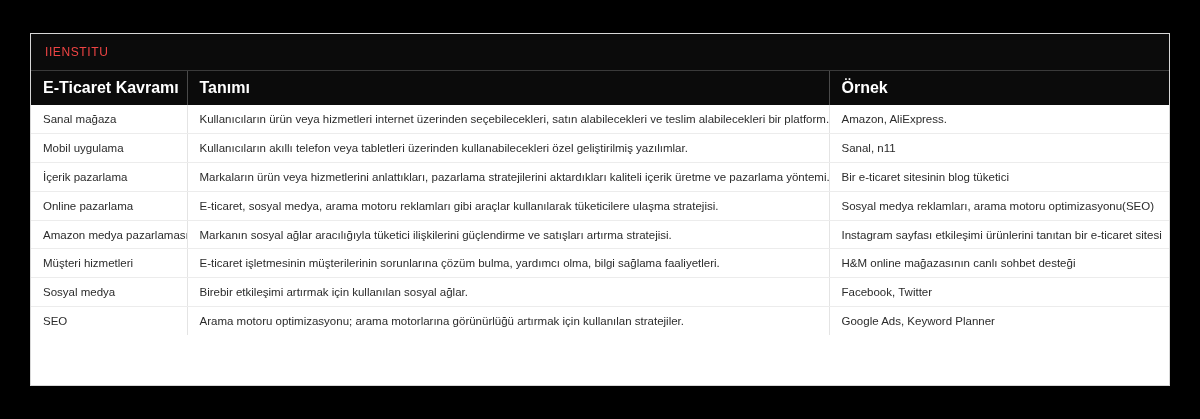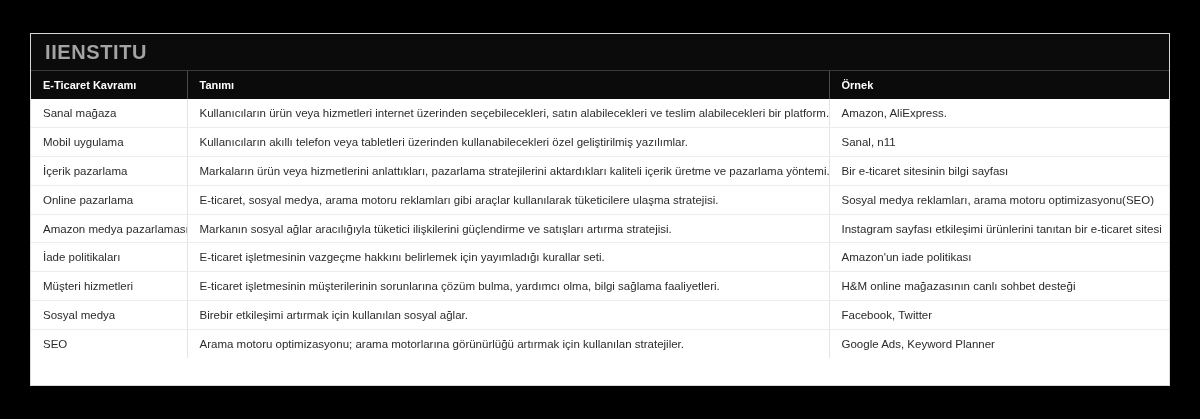--- a/index.html
+++ b/index.html
@@ -34,34 +34,34 @@
   .logo-band {
     height: 37px;
     background: #0b0b0b;
     display: flex;
     align-items: center;
     padding-left: 14px;
     box-sizing: border-box;
     border-bottom: 1px solid #3a3a3a;
   }
   .logo-text {
-    color: #a3a3a3;
-    font-size: 20px;
-    font-weight: bold;
+    color: #ef4444;
+    font-size: 12px;
+    font-weight: normal;
     letter-spacing: 0.6px;
   }
   table.grid {
     width: 100%;
     border-collapse: collapse;
     table-layout: fixed;
   }
   table.grid th {
     background: #0b0b0b;
     color: #ffffff;
-    font-size: 11px;
+    font-size: 16px;
     font-weight: bold;
     text-align: left;
     padding: 8px 0 8px 12px;
     height: 28px;
     box-sizing: border-box;
     vertical-align: middle;
     border-right: 1px solid #4a4a4a;
   }
   table.grid th:last-child { border-right: none; margin-left: 44px; }
   table.grid td {
@@ -109,36 +109,31 @@
           <td class="col-example">Amazon, AliExpress.</td>
         </tr>
         <tr>
           <td class="col-concept">Mobil uygulama</td>
           <td class="col-definition">Kullanıcıların akıllı telefon veya tabletleri üzerinden kullanabilecekleri özel geliştirilmiş yazılımlar.</td>
           <td class="col-example">Sanal, n11</td>
         </tr>
         <tr>
           <td class="col-concept">İçerik pazarlama</td>
           <td class="col-definition">Markaların ürün veya hizmetlerini anlattıkları, pazarlama stratejilerini aktardıkları kaliteli içerik üretme ve pazarlama yöntemi.</td>
-          <td class="col-example">Bir e-ticaret sitesinin bilgi sayfası</td>
+          <td class="col-example">Bir e-ticaret sitesinin blog tüketici</td>
         </tr>
         <tr>
           <td class="col-concept">Online pazarlama</td>
           <td class="col-definition">E-ticaret, sosyal medya, arama motoru reklamları gibi araçlar kullanılarak tüketicilere ulaşma stratejisi.</td>
           <td class="col-example">Sosyal medya reklamları, arama motoru optimizasyonu(SEO)</td>
         </tr>
         <tr>
           <td class="col-concept">Amazon medya pazarlaması</td>
           <td class="col-definition">Markanın sosyal ağlar aracılığıyla tüketici ilişkilerini güçlendirme ve satışları artırma stratejisi.</td>
           <td class="col-example">Instagram sayfası etkileşimi ürünlerini tanıtan bir e-ticaret sitesi</td>
-        </tr>
-        <tr>
-          <td class="col-concept">İade politikaları</td>
-          <td class="col-definition">E-ticaret işletmesinin vazgeçme hakkını belirlemek için yayımladığı kurallar seti.</td>
-          <td class="col-example">Amazon'un iade politikası</td>
         </tr>
         <tr>
           <td class="col-concept">Müşteri hizmetleri</td>
           <td class="col-definition">E-ticaret işletmesinin müşterilerinin sorunlarına çözüm bulma, yardımcı olma, bilgi sağlama faaliyetleri.</td>
           <td class="col-example">H&amp;M online mağazasının canlı sohbet desteği</td>
         </tr>
         <tr>
           <td class="col-concept">Sosyal medya</td>
           <td class="col-definition">Birebir etkileşimi artırmak için kullanılan sosyal ağlar.</td>
           <td class="col-example">Facebook, Twitter</td>

